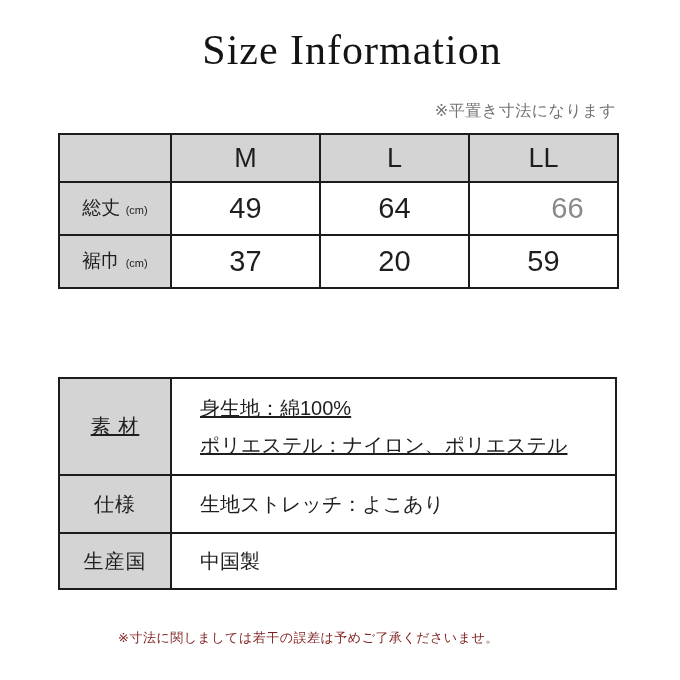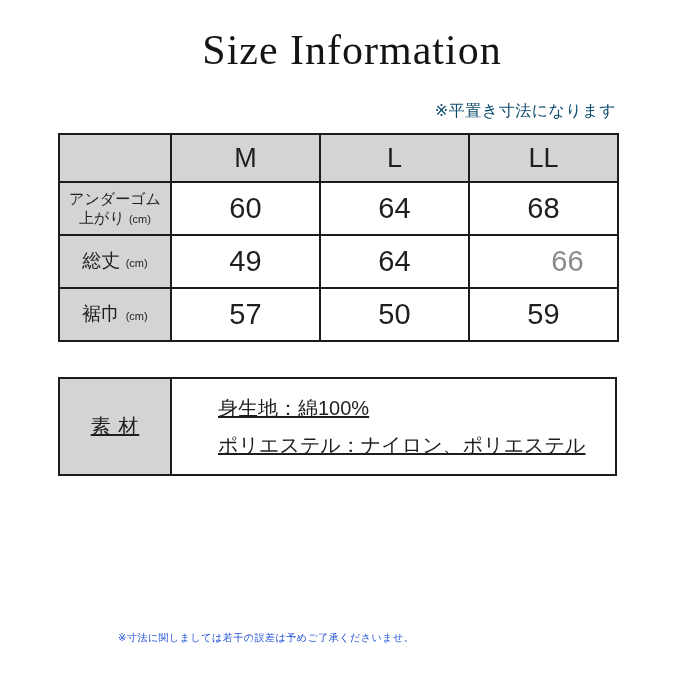--- a/index.html
+++ b/index.html
@@ -8,44 +8,44 @@
     font-family:"Liberation Sans","DejaVu Sans",sans-serif;
     color:#1e1e1e;overflow:hidden;
   }
   .page-title{
     position:absolute;top:26px;left:0;width:680px;text-align:center;
     font-family:"Liberation Serif","DejaVu Serif",serif;
     font-size:42px;font-weight:400;color:#141414;letter-spacing:1px;padding-left:12px;
   }
   .top-note{
     position:absolute;top:101px;right:64px;
-    font-size:16px;color:#0c4a6e;letter-spacing:0.5px;
+    font-size:16px;color:#737373;letter-spacing:0.5px;
   }
   table{border-collapse:collapse;table-layout:fixed;}
   td,th{border:2px solid #1c1c1c;padding:0;font-weight:400;}
   .gray{background:#d4d4d4;}
   .size-table{position:absolute;left:58px;top:133px;width:559px;}
   .size-table col.c0{width:112px;}
   .size-table col.c1,.size-table col.c2,.size-table col.c3{width:149px;}
   .size-table th{height:46px;font-size:27px;text-align:center;color:#1e1e1e;}
   .size-table td.val{height:51px;font-size:29px;text-align:center;background:#fff;}
   .size-table td.muted{color:#8a8a8a;padding-left:48px;}
   .size-table td.rowlab{text-align:center;font-size:19px;line-height:1.2;}
   .rowlab .two-line{font-size:15px;line-height:1.25;}
   .unit{font-size:11px;letter-spacing:0;}
   .detail-table{position:absolute;left:58px;top:377px;width:559px;}
   .detail-table col.c0{width:112px;}
   .detail-table td.dlab{text-align:center;font-size:20px;letter-spacing:1px;}
-  .detail-table td.dval{background:#fff;font-size:20px;padding-left:46px;line-height:37px;margin-left:17px;}
+  .detail-table td.dval{background:#fff;font-size:20px;padding-left:28px;line-height:37px;margin-left:17px;}
   .r-material{height:97px;text-decoration:underline;}
   .r-spec{height:58px;}
   .r-country{height:56px;}
   .footer-notes{
     position:absolute;left:99px;top:627px;
-    font-size:10px;line-height:22px;color:#1d4ed8;letter-spacing:0.5px;
+    font-size:13px;line-height:22px;color:#7f1d1d;letter-spacing:0.5px;
   }
   .footer-notes .n1{margin-left:19px;}
 </style>
 </head>
 <body>
 
 <div class="page-title">Size Information</div>
 
 <div class="top-note">※平置き寸法になります</div>
 
@@ -58,62 +58,58 @@
     </colgroup>
   <tbody>
       <tr>
     <th class="gray"></th>
     <th class="gray">M</th>
     <th class="gray">L</th>
     <th class="gray">LL</th>
   </tr>
   <tr>
     <td class="gray rowlab">
-      <div class="two-line">
-        <span>アンダーゴム</span><br>
-        <span>上がり</span>
-        <span class="unit">(cm)</span>
-      </div>
-    </td>
-    <td class="val">60</td>
-    <td class="val">64</td>
-    <td class="val">68</td>
-  </tr>
-  <tr>
-    <td class="gray rowlab">
       <span>総丈</span>
       <span class="unit">(cm)</span>
     </td>
     <td class="val">49</td>
     <td class="val">64</td>
     <td class="val muted">66</td>
   </tr>
   <tr>
     <td class="gray rowlab">
       <span>裾巾</span>
       <span class="unit">(cm)</span>
     </td>
-    <td class="val">57</td>
-    <td class="val">50</td>
+    <td class="val">37</td>
+    <td class="val">20</td>
     <td class="val">59</td>
   </tr>
 </tbody>
   </table>
 
 <table class="detail-table">
   <colgroup>
       <col class="c0">
       <col>
     </colgroup>
   <tbody>
       <tr class="r-material">
     <td class="gray dlab">素 材</td>
     <td class="dval">
       <span>身生地：綿100%</span><br>
       <span>ポリエステル：ナイロン、ポリエステル</span>
     </td>
   </tr>
+  <tr class="r-spec">
+    <td class="gray dlab">仕様</td>
+    <td class="dval">生地ストレッチ：よこあり</td>
+  </tr>
+  <tr class="r-country">
+    <td class="gray dlab">生産国</td>
+    <td class="dval">中国製</td>
+  </tr>
 </tbody>
   </table>
 
 <div class="footer-notes">
   <div class="n1">※寸法に関しましては若干の誤差は予めご了承くださいませ。</div>
 </div>
 
 </body></html>

